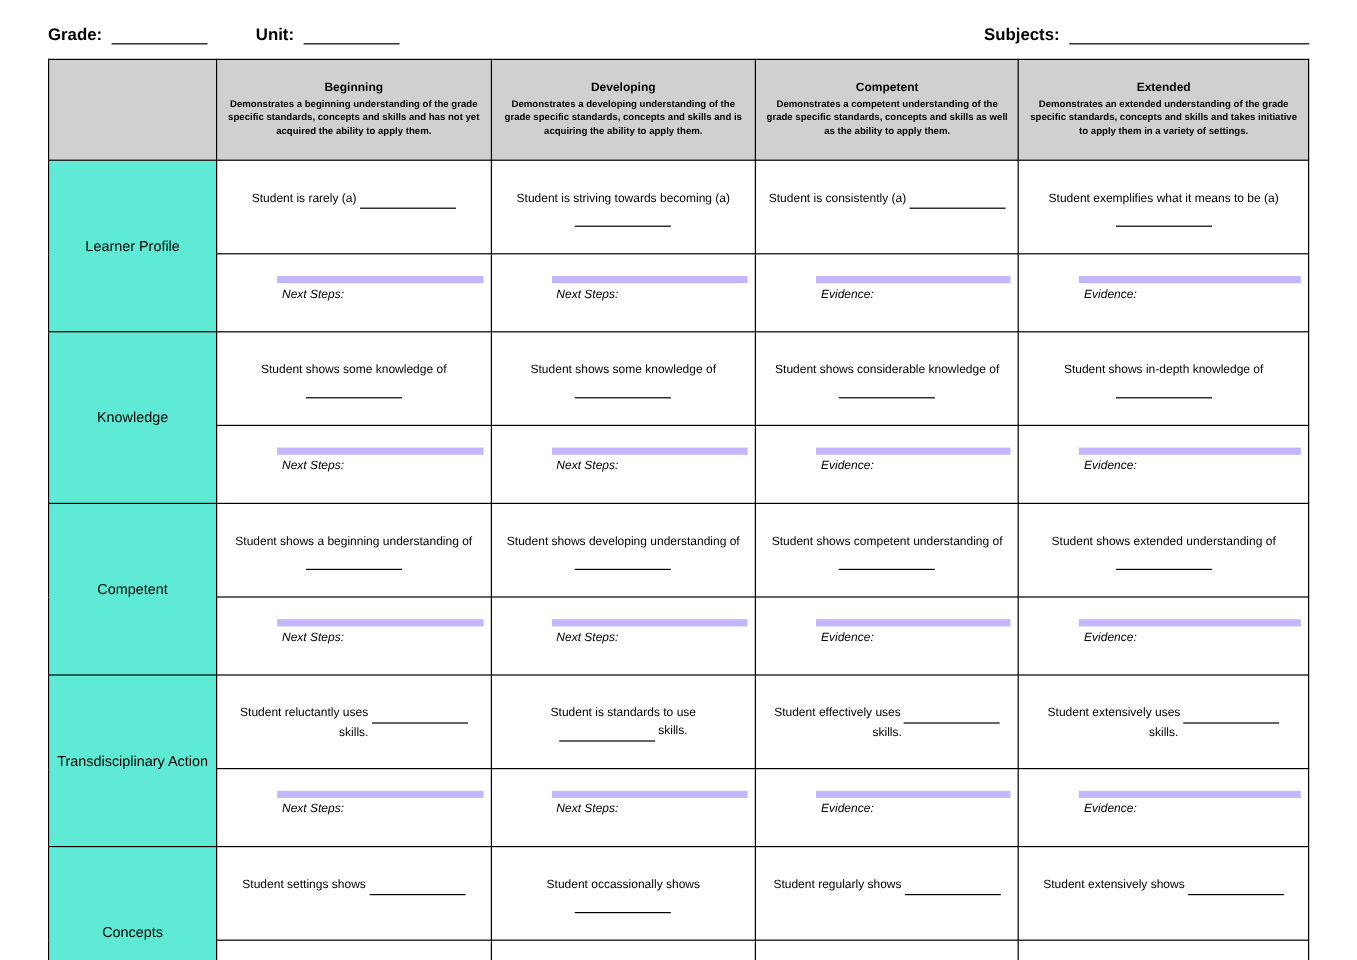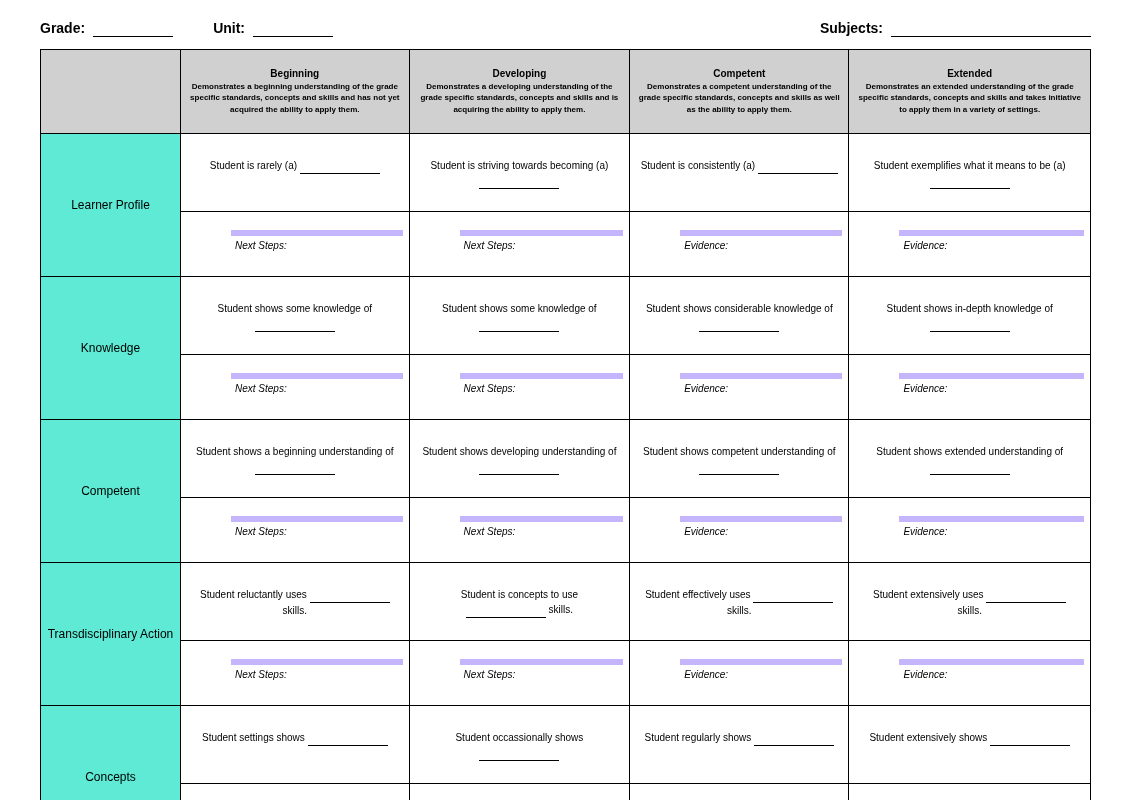--- a/index.html
+++ b/index.html
@@ -205,21 +205,21 @@
         <td>
           <div class="cell-notes"><i>Evidence:</i></div>
         </td>
       </tr>
       <tr class="row-category">
         <td class="col-label" rowspan="2">Transdisciplinary Action</td>
         <td>
           <div class="cell-content">Student <b>reluctantly</b> uses <span class="underline">&nbsp;&nbsp;&nbsp;&nbsp;&nbsp;&nbsp;&nbsp;&nbsp;&nbsp;&nbsp;&nbsp;&nbsp;&nbsp;&nbsp;</span> skills.</div>
         </td>
         <td>
-          <div class="cell-content">Student <b>is concepts to</b> use <span class="underline">&nbsp;&nbsp;&nbsp;&nbsp;&nbsp;&nbsp;&nbsp;&nbsp;&nbsp;&nbsp;&nbsp;&nbsp;&nbsp;&nbsp;</span> skills.</div>
+          <div class="cell-content">Student <b>is standards to</b> use <span class="underline">&nbsp;&nbsp;&nbsp;&nbsp;&nbsp;&nbsp;&nbsp;&nbsp;&nbsp;&nbsp;&nbsp;&nbsp;&nbsp;&nbsp;</span> skills.</div>
         </td>
         <td>
           <div class="cell-content">Student <b>effectively</b> uses <span class="underline">&nbsp;&nbsp;&nbsp;&nbsp;&nbsp;&nbsp;&nbsp;&nbsp;&nbsp;&nbsp;&nbsp;&nbsp;&nbsp;&nbsp;</span> skills.</div>
         </td>
         <td>
           <div class="cell-content">Student <b>extensively</b> uses <span class="underline">&nbsp;&nbsp;&nbsp;&nbsp;&nbsp;&nbsp;&nbsp;&nbsp;&nbsp;&nbsp;&nbsp;&nbsp;&nbsp;&nbsp;</span> skills.</div>
         </td>
       </tr>
       <tr>
         <td>

